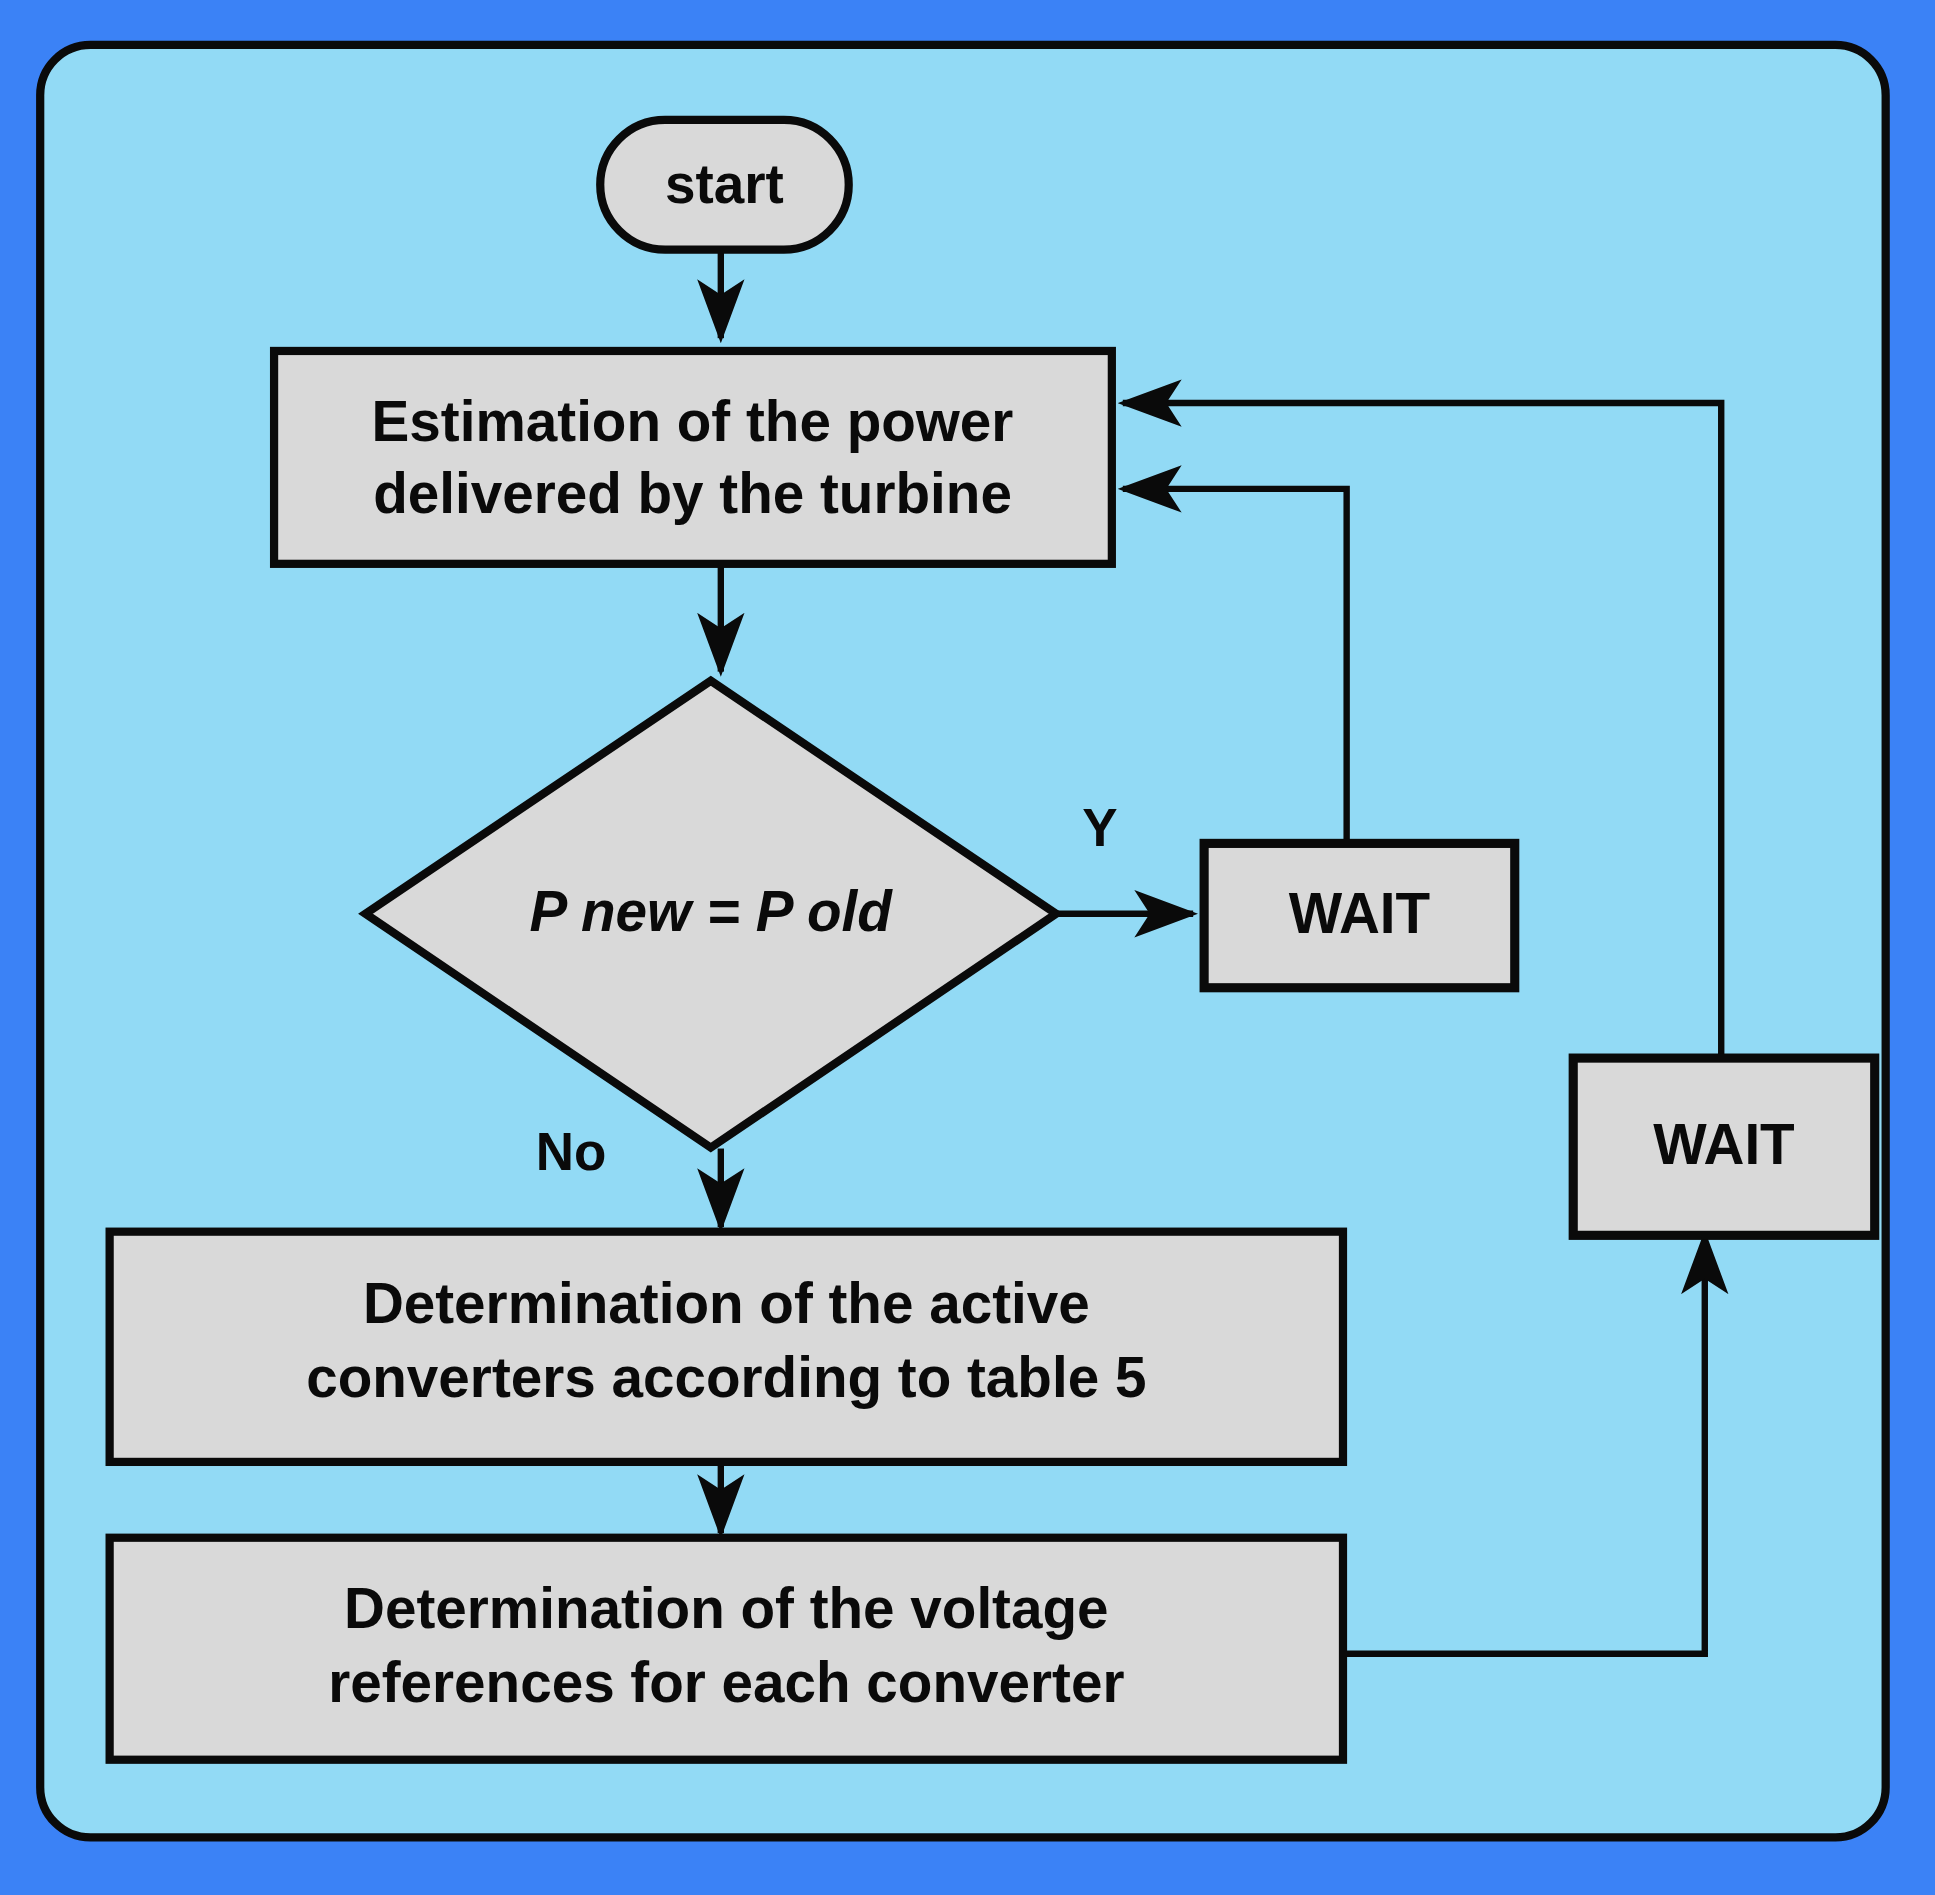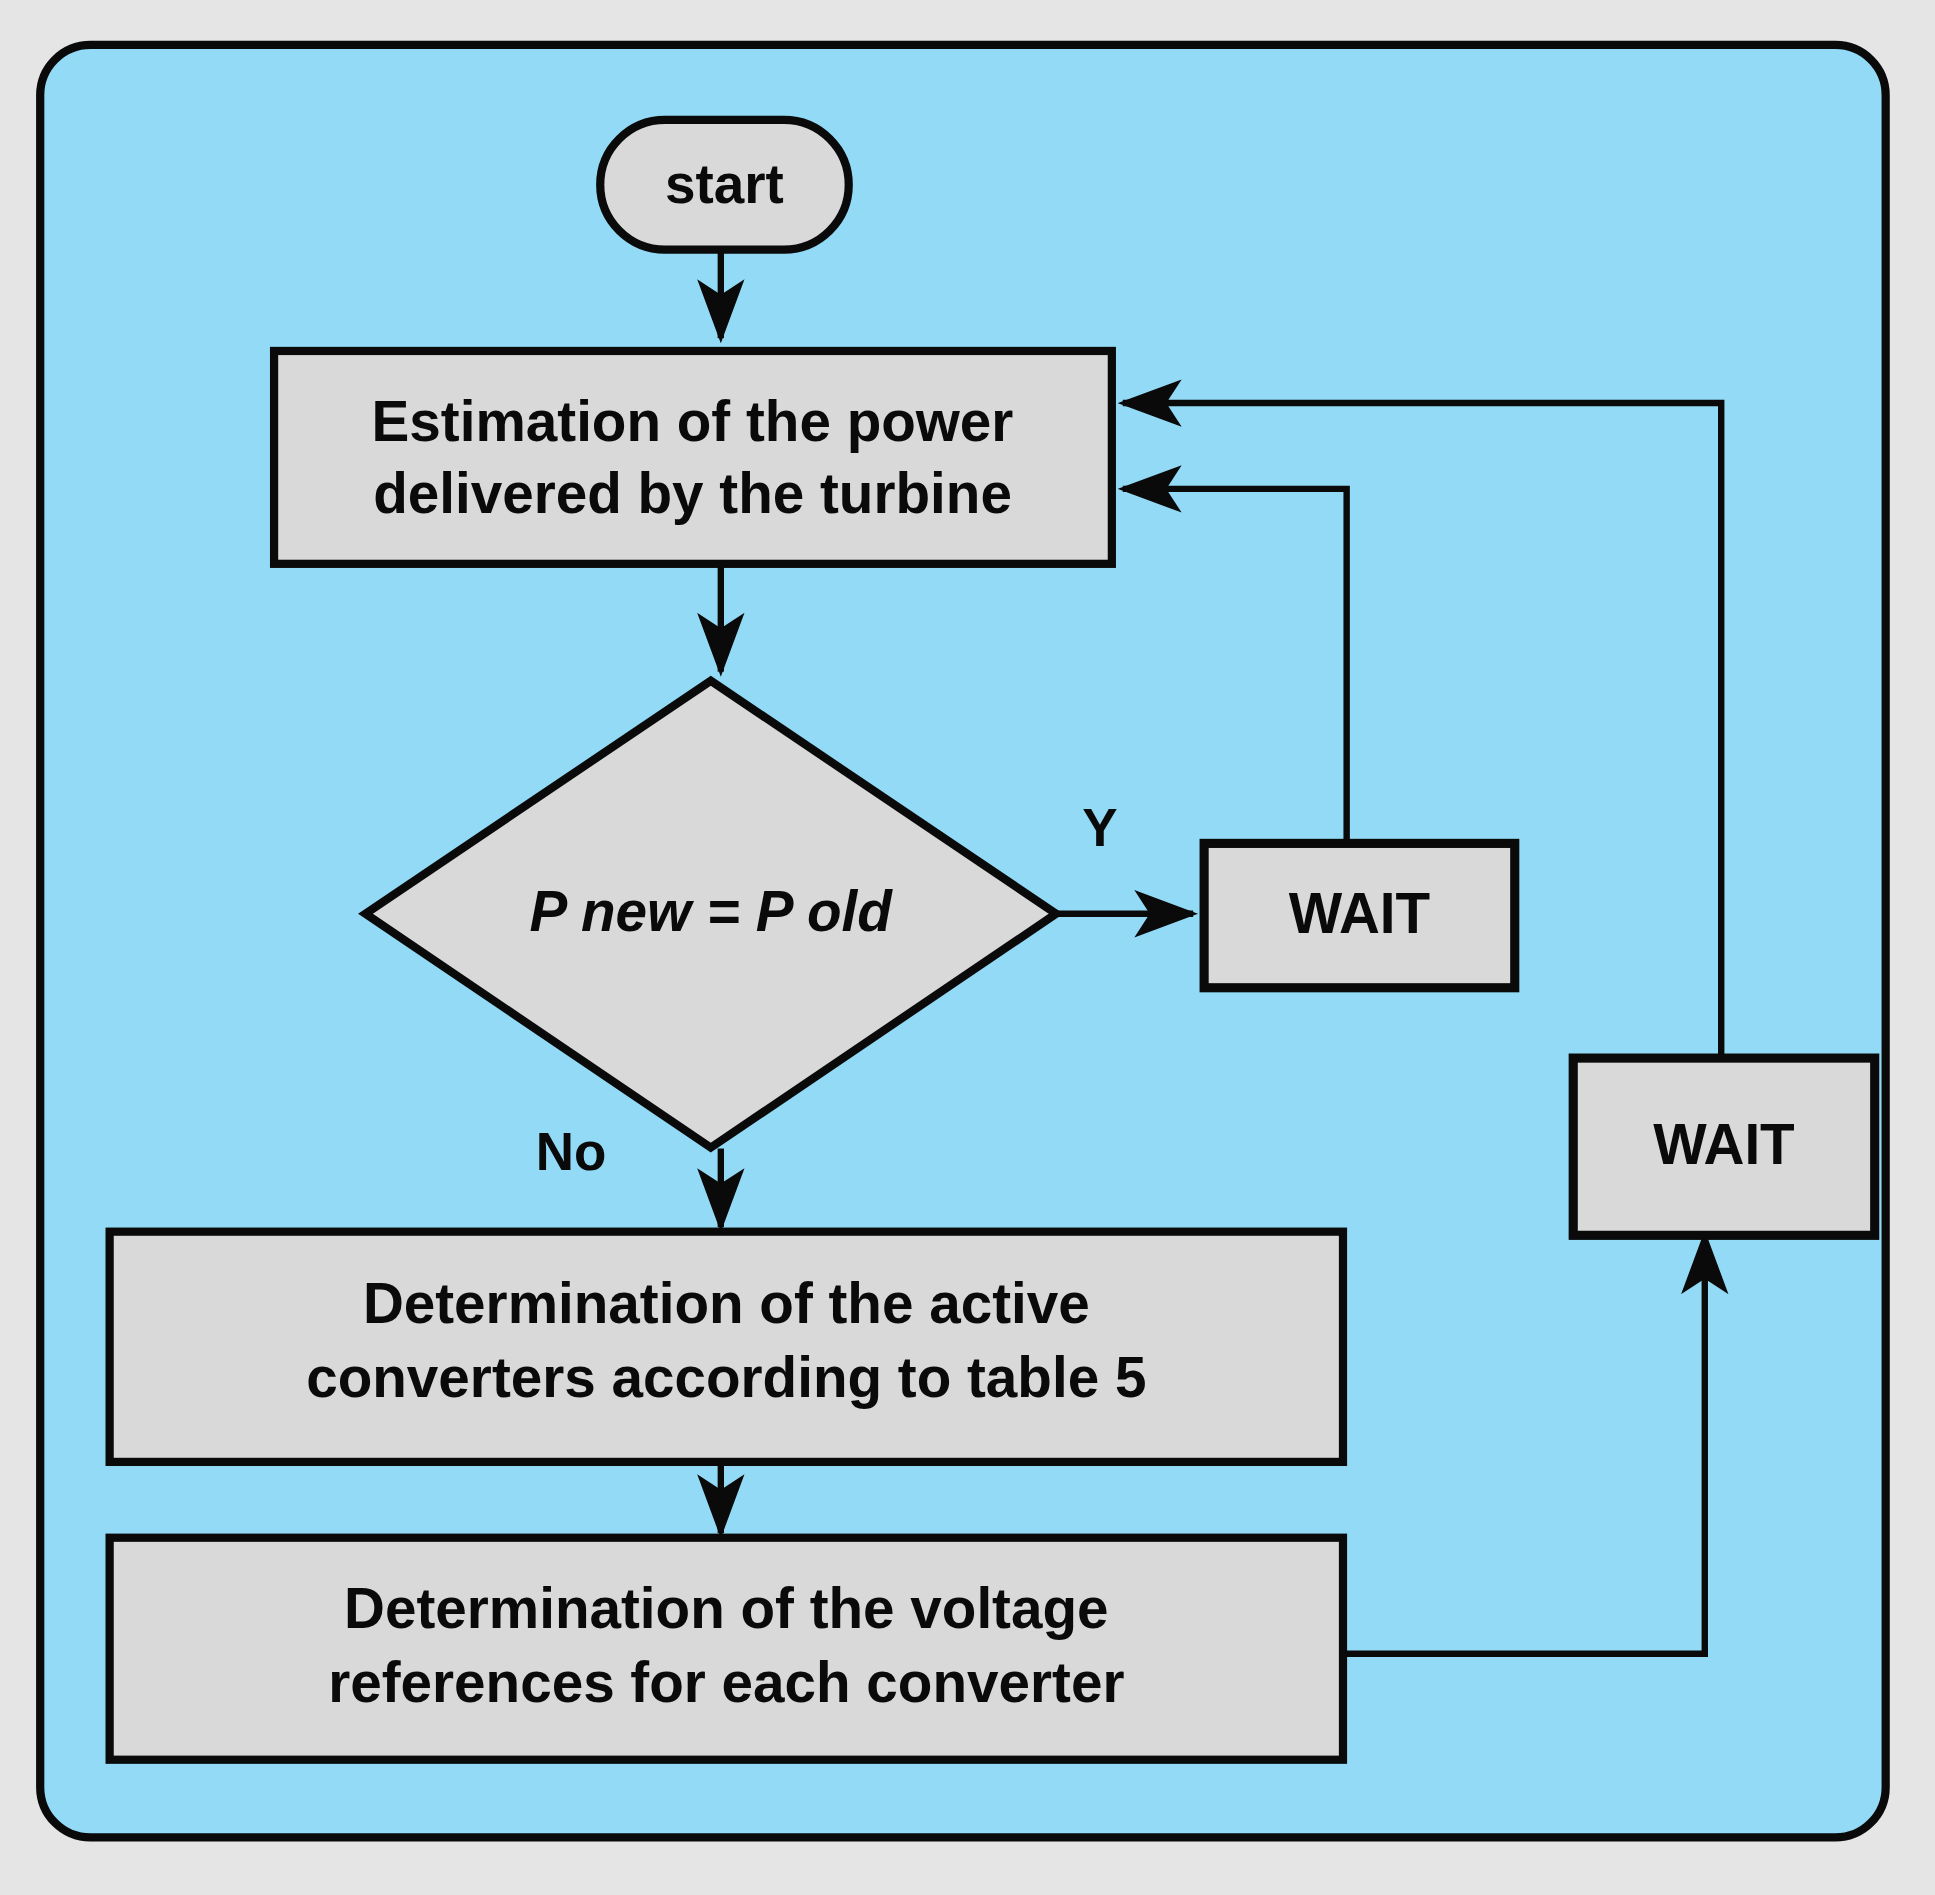--- a/index.html
+++ b/index.html
@@ -8,21 +8,21 @@
     padding: 0;
     background: #ffffff;
   }
   body {
     font-family: "Liberation Sans", sans-serif;
   }
   #stage {
     position: relative;
     width: 1935px;
     height: 1896px;
-    background: #e5e5e5;
+    background: #3b82f6;
     overflow: hidden;
   }
   #flowchart-svg {
     position: absolute;
     left: 0;
     top: 0;
     width: 1935px;
     height: 1896px;
   }
   .node-text {

